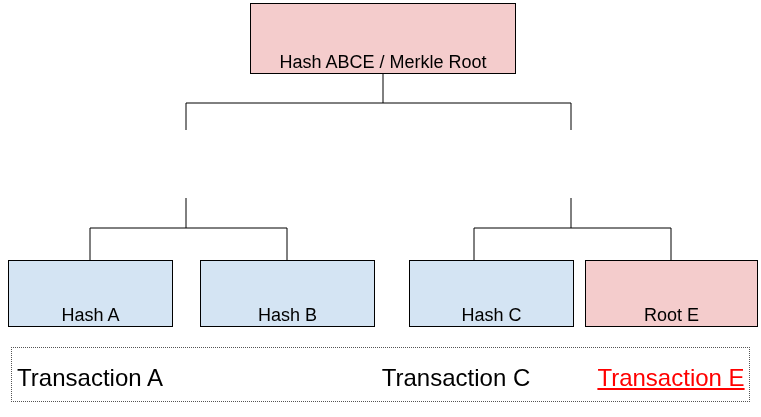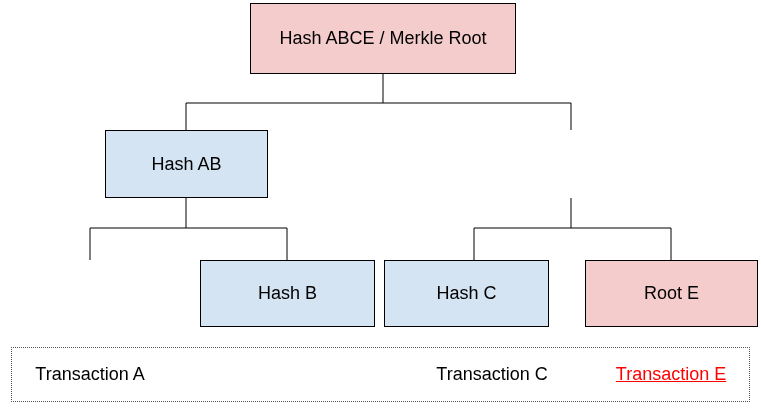--- a/index.html
+++ b/index.html
@@ -21,80 +21,80 @@
     top: 0;
     width: 761px;
     height: 417px;
     pointer-events: none;
   }
   .node {
     position: absolute;
     box-sizing: border-box;
     border: 1px solid var(--border, #000000);
     display: flex;
-    align-items: center;
+    align-items: flex-end;
     justify-content: center;
     font-size: 18px;
     color: var(--text, #000000);
     white-space: nowrap;
   }
   .node.pink { background: var(--pink, #f4cccc); }
   .node.blue { background: var(--blue, #d4e4f3); }
 
   .node-root    { left: 250px; top: 3px;   width: 266px; height: 71px; }
   .node-hash-ab { left: 105px; top: 130px; width: 163px; height: 68px; }
   .node-hash-ce { left: 489px; top: 130px; width: 164px; height: 68px; }
   .node-hash-a  { left: 8px;   top: 260px; width: 165px; height: 67px; }
   .node-hash-b  { left: 200px; top: 260px; width: 175px; height: 67px; }
-  .node-hash-c  { left: 384px; top: 260px; width: 165px; height: 67px; }
+  .node-hash-c  { left: 409px; top: 260px; width: 165px; height: 67px; }
   .node-hash-e  { left: 585px; top: 260px; width: 173px; height: 67px; }
 
   .tx-container {
     position: absolute;
     box-sizing: border-box;
     left: 11px;
     top: 347px;
     width: 739px;
     height: 55px;
     border: 1px dotted #555555;
     background: #ffffff;
   }
   .tx-label {
     position: absolute;
     top: 364px;
     transform: translateX(-50%);
-    font-size: 18px;
+    font-size: 24px;
     color: var(--text, #000000);
     white-space: nowrap;
   }
   .tx-a { left: 90px; }
   .tx-b { left: 287px; }
-  .tx-c { left: 492px; }
+  .tx-c { left: 456px; }
   .tx-e { left: 671px; color: var(--red, #ff0000); text-decoration: underline; }
 </style>
 </head>
 <body>
 
 <div class="canvas">
 
   <svg class="connectors" viewBox="0 0 761 417">
     <path d="M383 74 V103 M186 130 V103 H571 V130" fill="none" stroke="#000000" stroke-width="1"></path>
     <path d="M186 198 V228 M90 260 V228 H287 V260" fill="none" stroke="#000000" stroke-width="1"></path>
     <path d="M571 198 V228 M474 260 V228 H671 V260" fill="none" stroke="#000000" stroke-width="1"></path>
   </svg>
 
   <div class="node pink node-root">
     <span>Hash ABCE / Merkle Root</span>
   </div>
 
-  <div class="node blue node-hash-ab">
-    <span>Hash AB</span>
-  </div>
 
 
+  <div class="node blue node-hash-a">
+    <span>Hash A</span>
+  </div>
 
   <div class="node blue node-hash-b">
     <span>Hash B</span>
   </div>
 
   <div class="node blue node-hash-c">
     <span>Hash C</span>
   </div>
 
   <div class="node pink node-hash-e">

